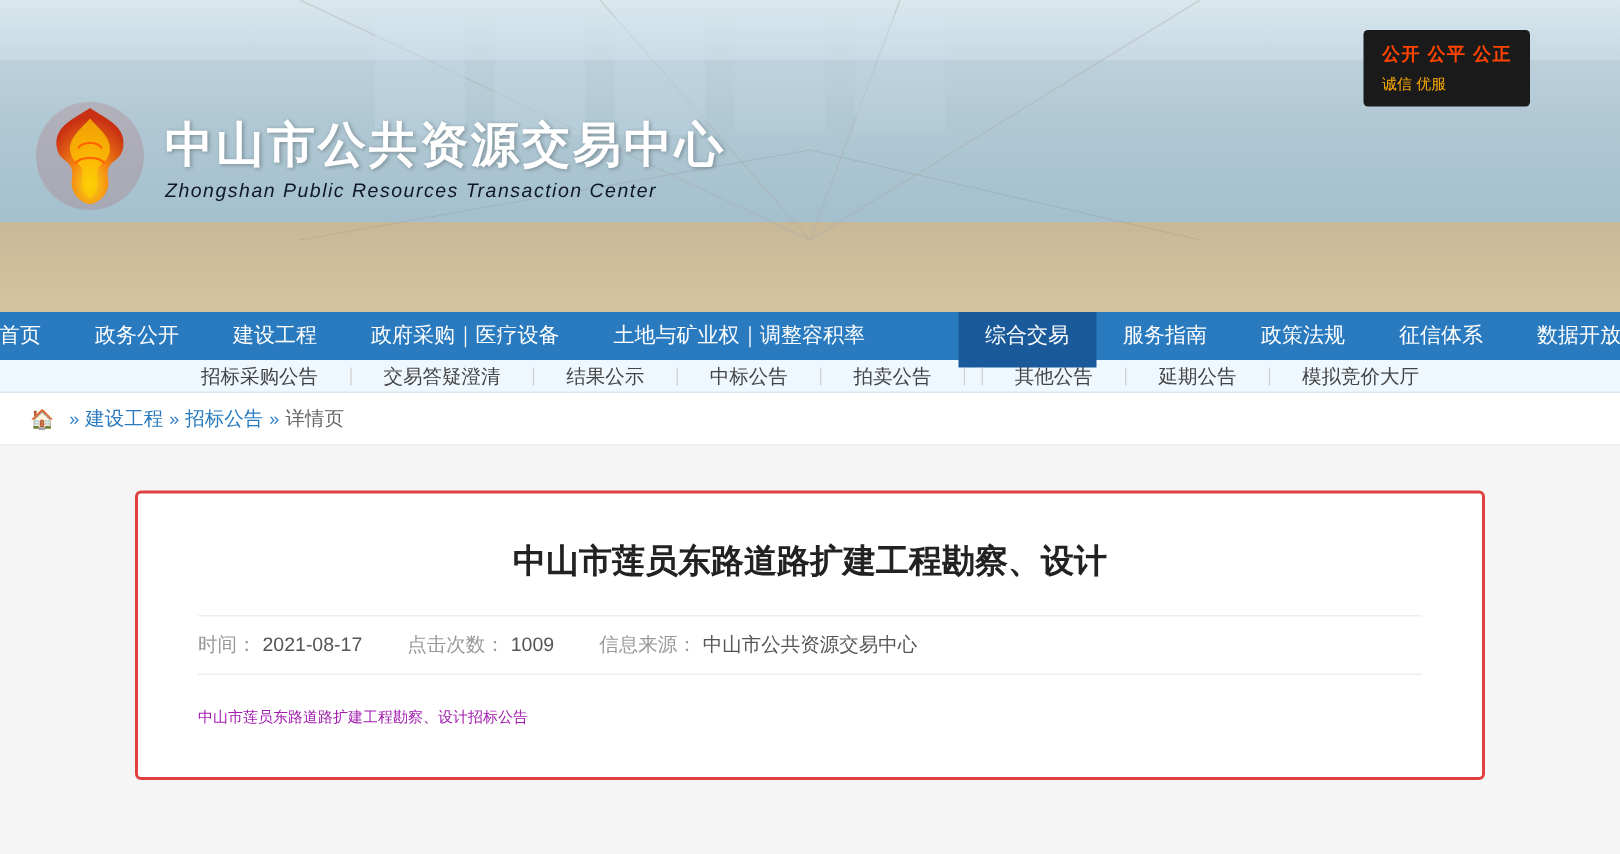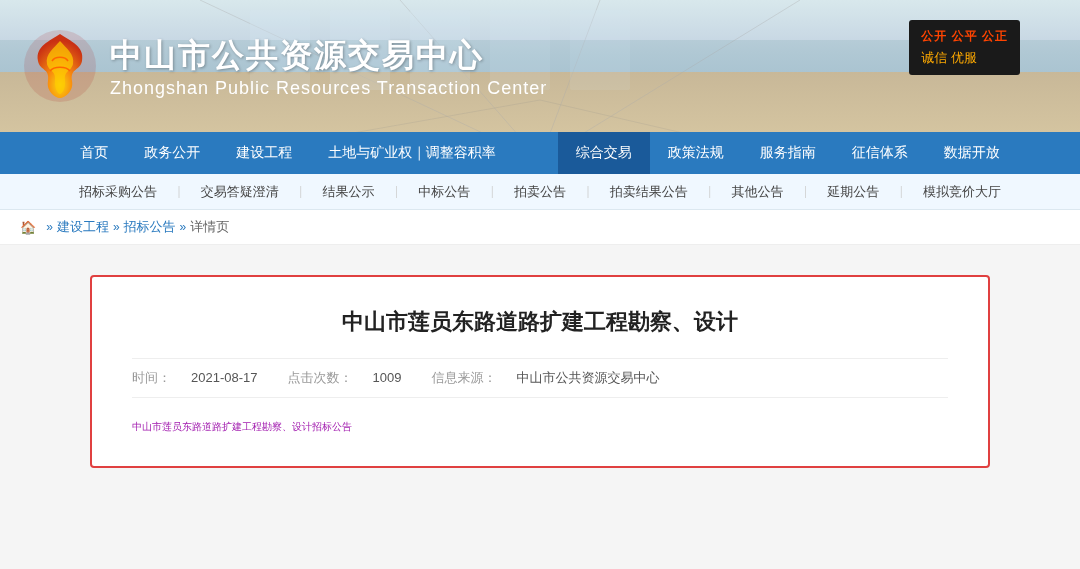--- a/index.html
+++ b/index.html
@@ -1,21 +1,21 @@
 <!DOCTYPE html>
 <html><head>
   <meta charset="utf-8">
   <style>
     * { margin: 0; padding: 0; box-sizing: border-box; }
     body { font-family: 'Microsoft YaHei', SimHei, sans-serif; width: 1080px; background: #f5f5f5; }
 
     
     .header-banner {
       width: 100%;
-      height: 132px;
+      height: 208px;
       background: #4a7fa5;
       position: relative;
       overflow: hidden;
       display: flex;
       align-items: center;
     }
     
     .hall-bg {
       position: absolute;
       top: 0; left: 0; right: 0; bottom: 0;
@@ -53,29 +53,30 @@
       color: white;
     }
     .logo-cn {
       font-size: 32px;
       font-weight: bold;
       color: #fff;
       text-shadow: 1px 1px 3px rgba(0,0,0,0.3);
       letter-spacing: 2px;
     }
     .logo-en {
-      font-size: 18px;
-      color: #ffffff;
+      font-size: 13px;
+      color: #0f172a;
       letter-spacing: 1px;
+      font-style: italic;
     }
 
     
     .nav-main {
       background: #2a7abf;
-      height: 42px;
+      height: 32px;
       display: flex;
       align-items: center;
       justify-content: center;
     }
     .nav-main .nav-item {
       color: white;
       font-size: 14px;
       padding: 0 18px;
       height: 42px;
       display: flex;
@@ -89,21 +90,21 @@
       margin-left: 44px;
     }
     .nav-main .nav-item.active {
       background: #1a5a9a;
     }
 
     
     .nav-sub {
       background: #f0f8ff;
       border-bottom: 1px solid #dce8f0;
-      height: 36px;
+      height: 22px;
       display: flex;
       align-items: center;
       justify-content: center;
     }
     .nav-sub .sub-item {
       color: #444;
       font-size: 13px;
       padding: 0 16px;
       height: 38px;
       display: flex;
@@ -174,21 +175,21 @@
       font-size: 13px;
       color: #888;
       border-top: 1px solid #eee;
       border-bottom: 1px solid #eee;
       padding: 10px 0;
       margin-bottom: 20px;
     }
     .article-meta .meta-item {
       display: flex;
       align-items: center;
-      gap: 20px;
+      gap: 4px;
     }
     .article-meta .meta-label {
       color: #999;
     }
     .article-meta .meta-value {
       color: #555;
     }
     .article-body {
       font-size: 10px;
       color: #a21caf;
@@ -215,21 +216,21 @@
 
     <rect x="250" y="10" width="60" height="80" fill="rgba(220,240,255,0.4)" rx="2"></rect>
     <rect x="330" y="10" width="60" height="80" fill="rgba(220,240,255,0.4)" rx="2"></rect>
     <rect x="410" y="10" width="60" height="80" fill="rgba(220,240,255,0.4)" rx="2"></rect>
     <rect x="490" y="10" width="60" height="80" fill="rgba(220,240,255,0.3)" rx="2"></rect>
     <rect x="570" y="10" width="60" height="80" fill="rgba(220,240,255,0.3)" rx="2"></rect>
   </svg>
 
   <div style="position:absolute;right:60px;top:20px;background:#1a1a1a;padding:8px 12px;border-radius:3px;z-index:5">
     <div style="color:#ff4400;font-size:12px;font-weight:bold;letter-spacing:1px;">公开  公平  公正</div>
-    <div style="color:#ffaa00;font-size:13px;margin-top:4px;">诚信  优服</div>
+    <div style="color:#ffaa00;font-size:10px;margin-top:4px;">诚信  优服</div>
   </div>
 
   <div class="logo-area">
 
     <svg class="logo-icon" viewBox="0 0 80 80">
       <defs>
         <radialGradient id="fireGrad" cx="50%" cy="80%" r="70%">
           <stop offset="0%" stop-color="#ffdd00"></stop>
           <stop offset="40%" stop-color="#ff8800"></stop>
           <stop offset="100%" stop-color="#cc2200"></stop>
@@ -247,40 +248,40 @@
       <span class="logo-cn">中山市公共资源交易中心</span>
       <span class="logo-en">Zhongshan Public Resources Transaction Center</span>
     </div>
   </div>
 </div>
 
 <nav class="nav-main">
   <div class="nav-item">首页</div>
   <div class="nav-item">政务公开</div>
   <div class="nav-item">建设工程</div>
+  <div class="nav-item">政府采购｜医疗设备</div>
   <div class="nav-item">土地与矿业权｜调整容积率</div>
   <div class="nav-item active">综合交易</div>
+  <div class="nav-item">服务指南</div>
   <div class="nav-item">政策法规</div>
-  <div class="nav-item">服务指南</div>
   <div class="nav-item">征信体系</div>
   <div class="nav-item">数据开放</div>
 </nav>
 
 <nav class="nav-sub">
   <div class="sub-item">招标采购公告</div>
   <span class="sub-divider">｜</span>
   <div class="sub-item">交易答疑澄清</div>
   <span class="sub-divider">｜</span>
   <div class="sub-item">结果公示</div>
   <span class="sub-divider">｜</span>
   <div class="sub-item">中标公告</div>
   <span class="sub-divider">｜</span>
   <div class="sub-item">拍卖公告</div>
   <span class="sub-divider">｜</span>
-  <div class="sub-item">拍卖结果公告</div>
   <span class="sub-divider">｜</span>
   <div class="sub-item">其他公告</div>
   <span class="sub-divider">｜</span>
   <div class="sub-item">延期公告</div>
   <span class="sub-divider">｜</span>
   <div class="sub-item">模拟竞价大厅</div>
 </nav>
 
 <div class="breadcrumb-bar">
   <span class="home-icon">🏠</span>

